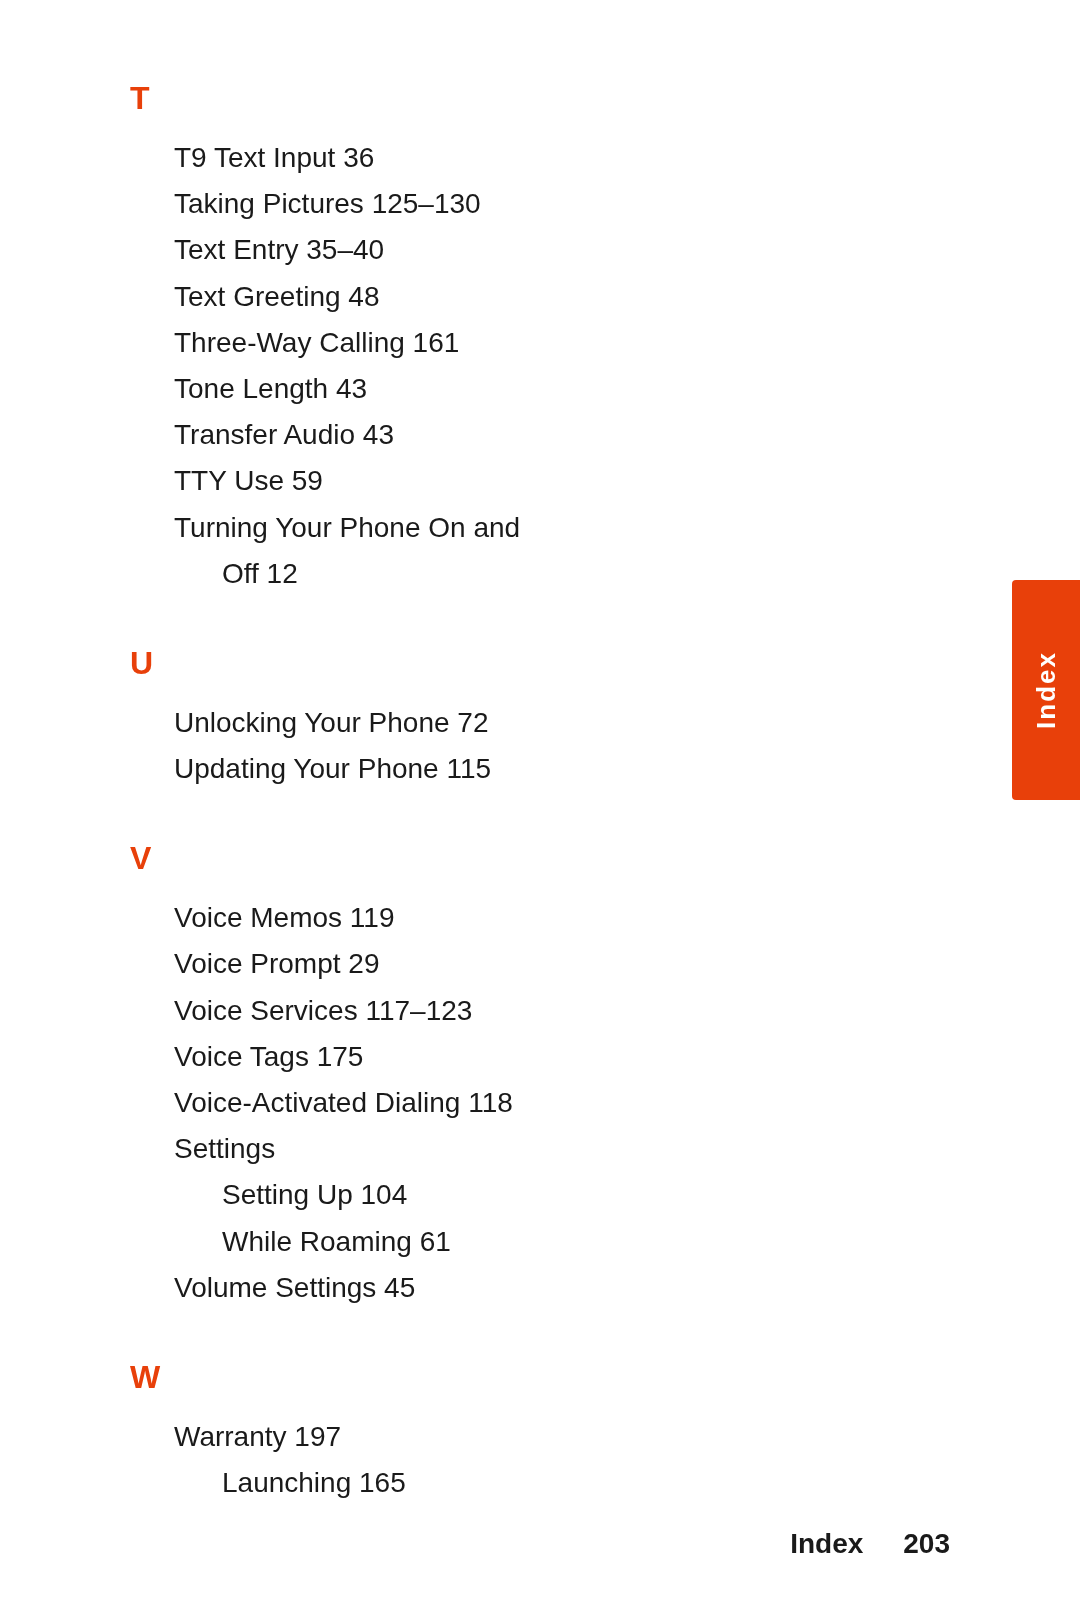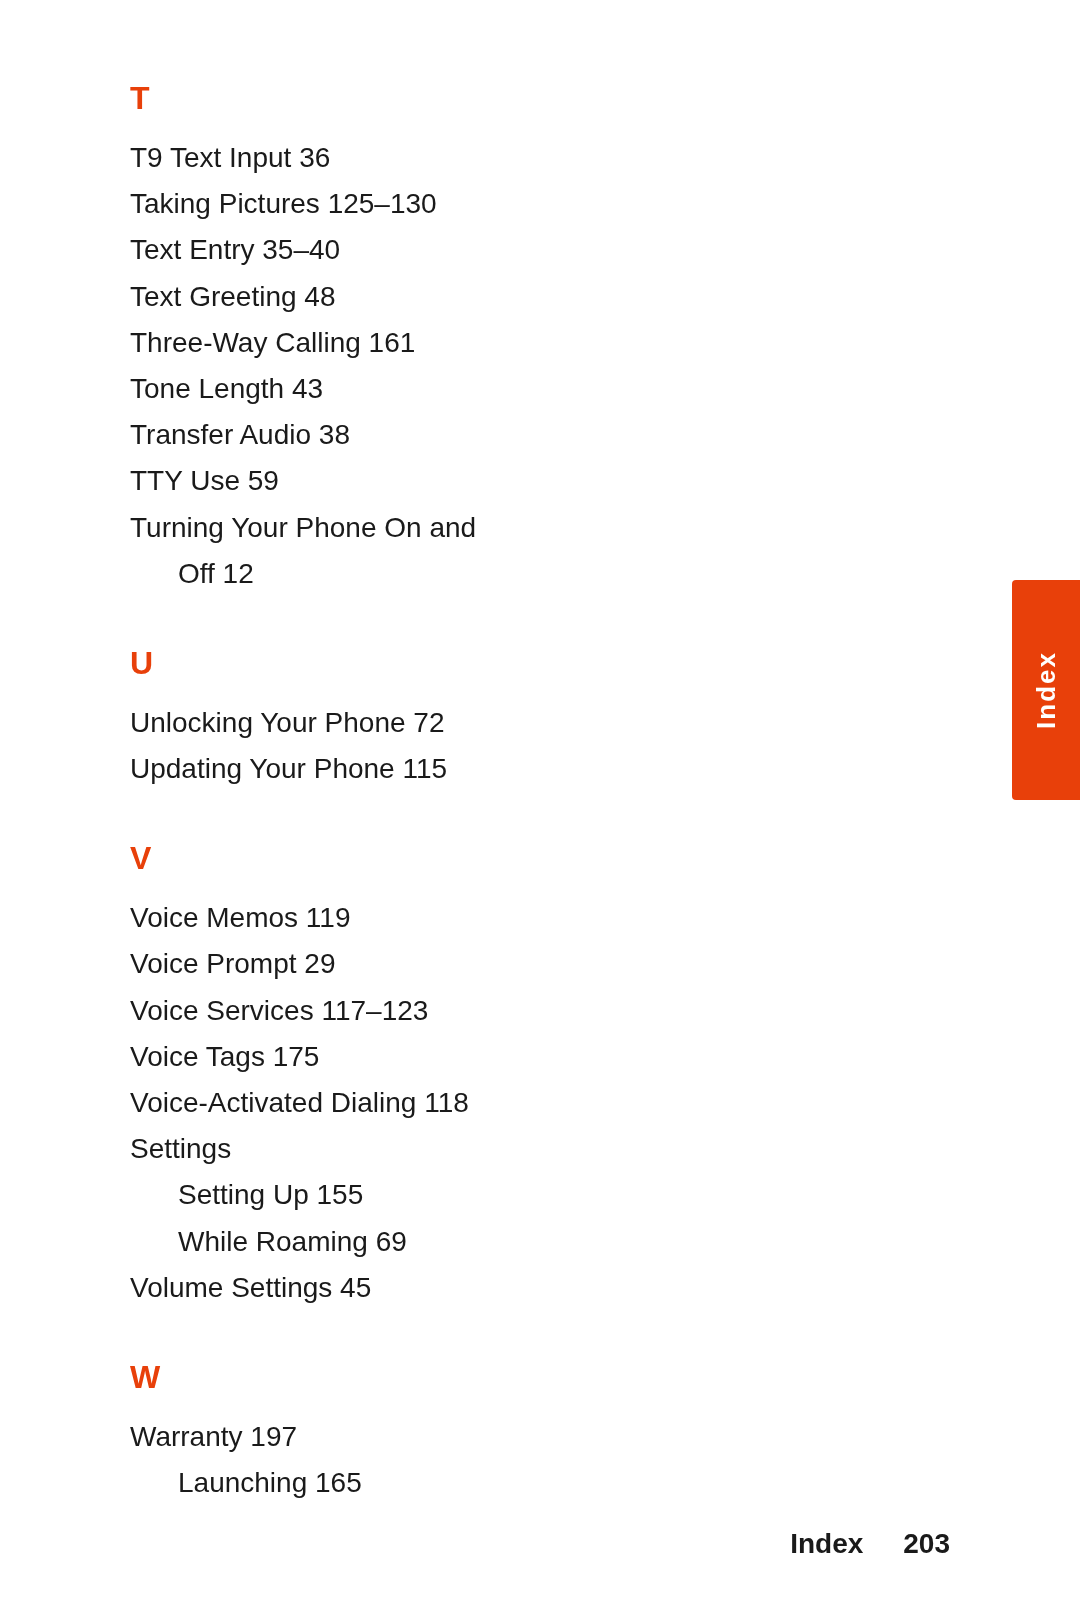--- a/index.html
+++ b/index.html
@@ -32,20 +32,21 @@
       font-size: 32px;
       font-weight: bold;
       color: #e8400a;
       margin-bottom: 18px;
     }
 
     .index-entry {
       font-size: 28px;
       color: #1a1a1a;
       line-height: 1.65;
+      margin-left: 44px;
     }
 
     .index-entry.indented {
       padding-left: 48px;
     }
 
     .page-footer {
       position: absolute;
       bottom: 60px;
       right: 130px;
@@ -85,40 +86,40 @@
 <div class="page-content">
 
 <div class="section">
       <div class="section-letter">T</div>
       <div class="index-entry">T9 Text Input  36</div>
       <div class="index-entry">Taking Pictures  125–130</div>
       <div class="index-entry">Text Entry  35–40</div>
       <div class="index-entry">Text Greeting  48</div>
       <div class="index-entry">Three-Way Calling  161</div>
       <div class="index-entry">Tone Length  43</div>
-      <div class="index-entry">Transfer Audio  38</div>
+      <div class="index-entry">Transfer Audio  43</div>
       <div class="index-entry">TTY Use  59</div>
       <div class="index-entry">Turning Your Phone On and</div>
       <div class="index-entry indented">Off  12</div>
     </div>
     <div class="section">
       <div class="section-letter">U</div>
       <div class="index-entry">Unlocking Your Phone  72</div>
       <div class="index-entry">Updating Your Phone  115</div>
     </div>
     <div class="section">
       <div class="section-letter">V</div>
       <div class="index-entry">Voice Memos  119</div>
       <div class="index-entry">Voice Prompt  29</div>
       <div class="index-entry">Voice Services  117–123</div>
       <div class="index-entry">Voice Tags  175</div>
       <div class="index-entry">Voice-Activated Dialing  118</div>
       <div class="index-entry">Settings</div>
-      <div class="index-entry indented">Setting Up  155</div>
-      <div class="index-entry indented">While Roaming  69</div>
+      <div class="index-entry indented">Setting Up  104</div>
+      <div class="index-entry indented">While Roaming  61</div>
       <div class="index-entry">Volume Settings  45</div>
     </div>
     <div class="section">
       <div class="section-letter">W</div>
       <div class="index-entry">Warranty  197</div>
       <div class="index-entry indented">Launching  165</div>
     </div>
   </div>
 
 <div class="side-tab">

